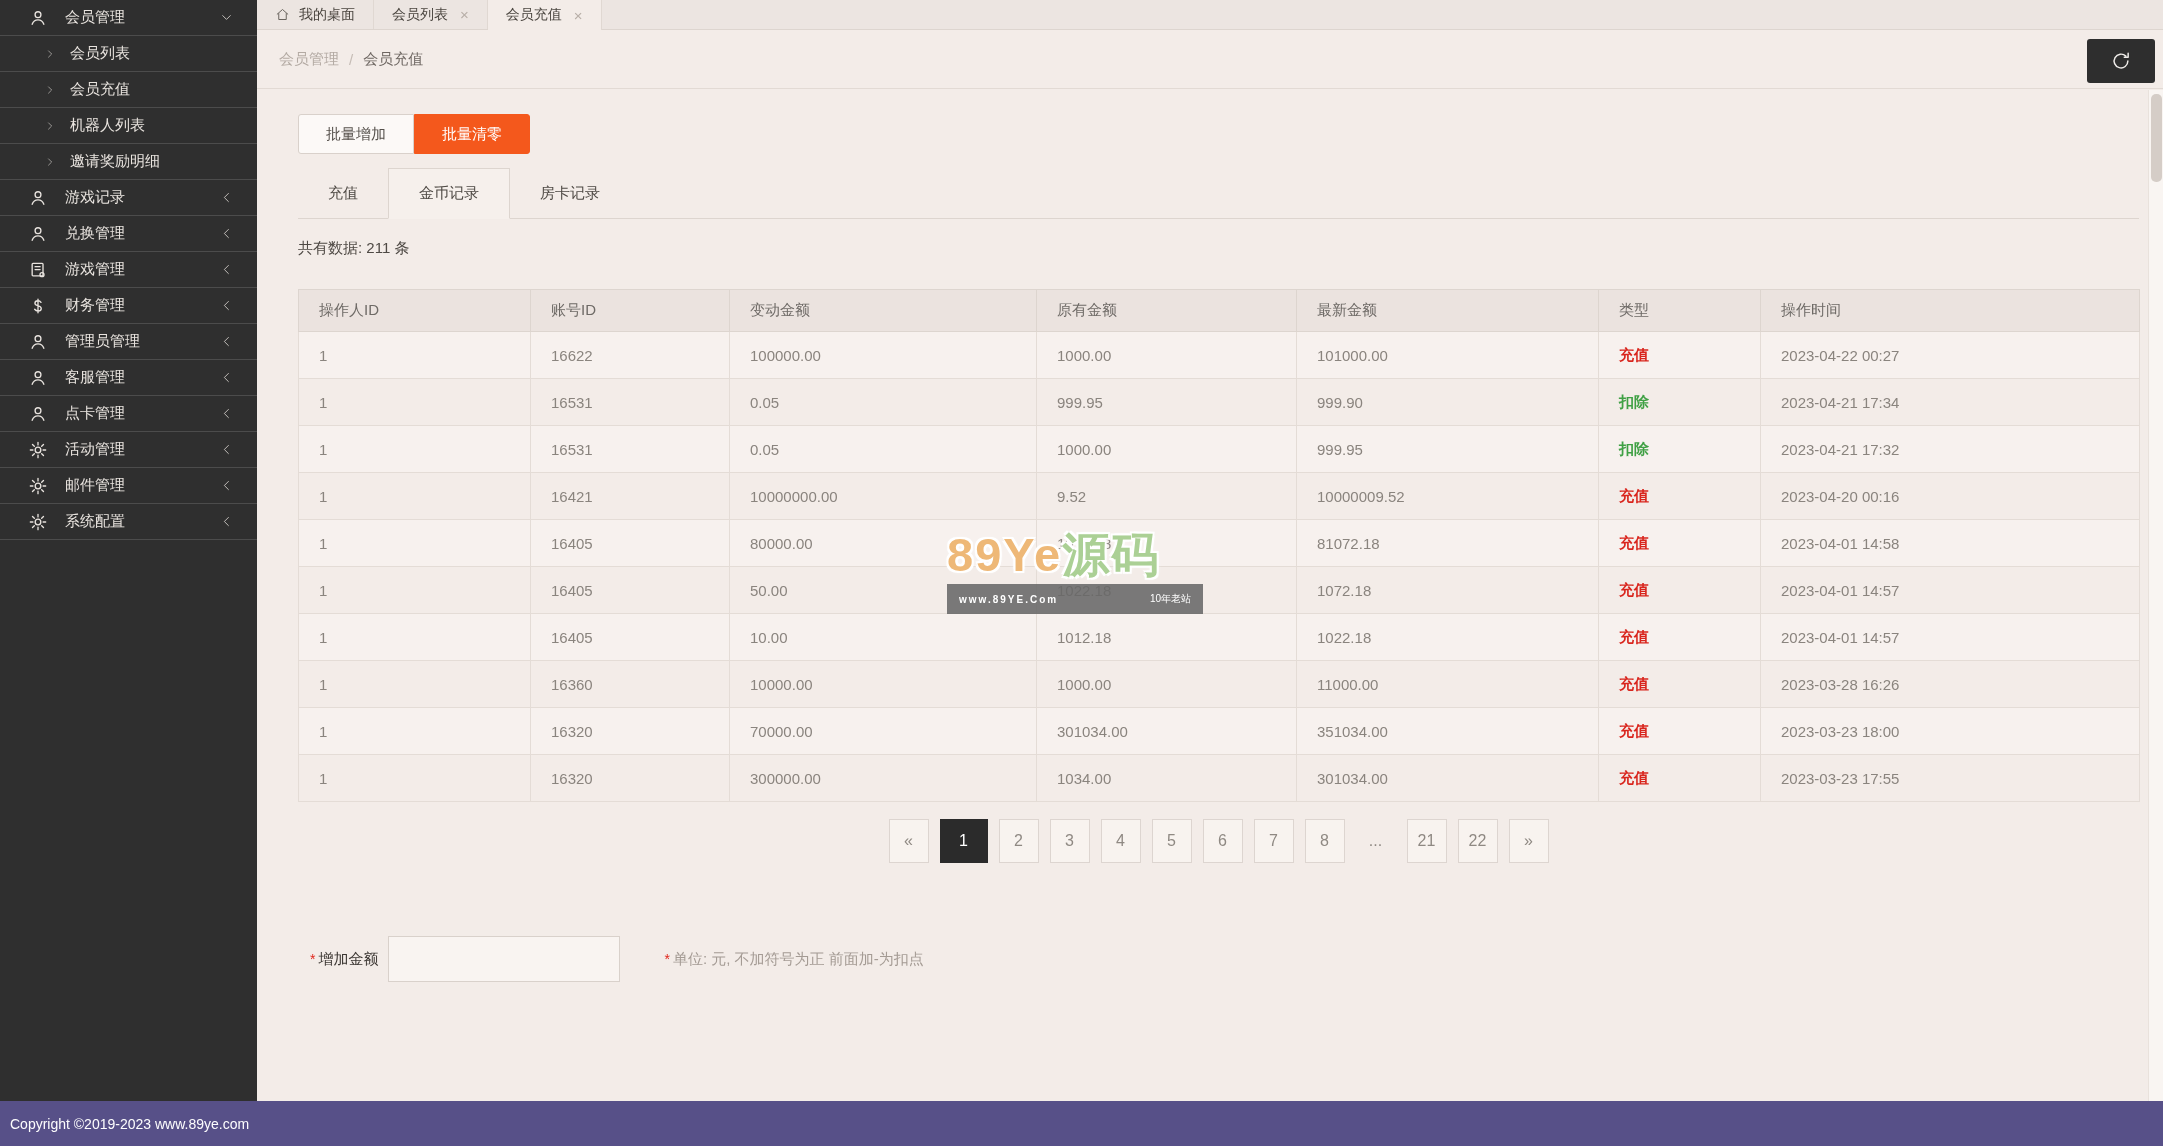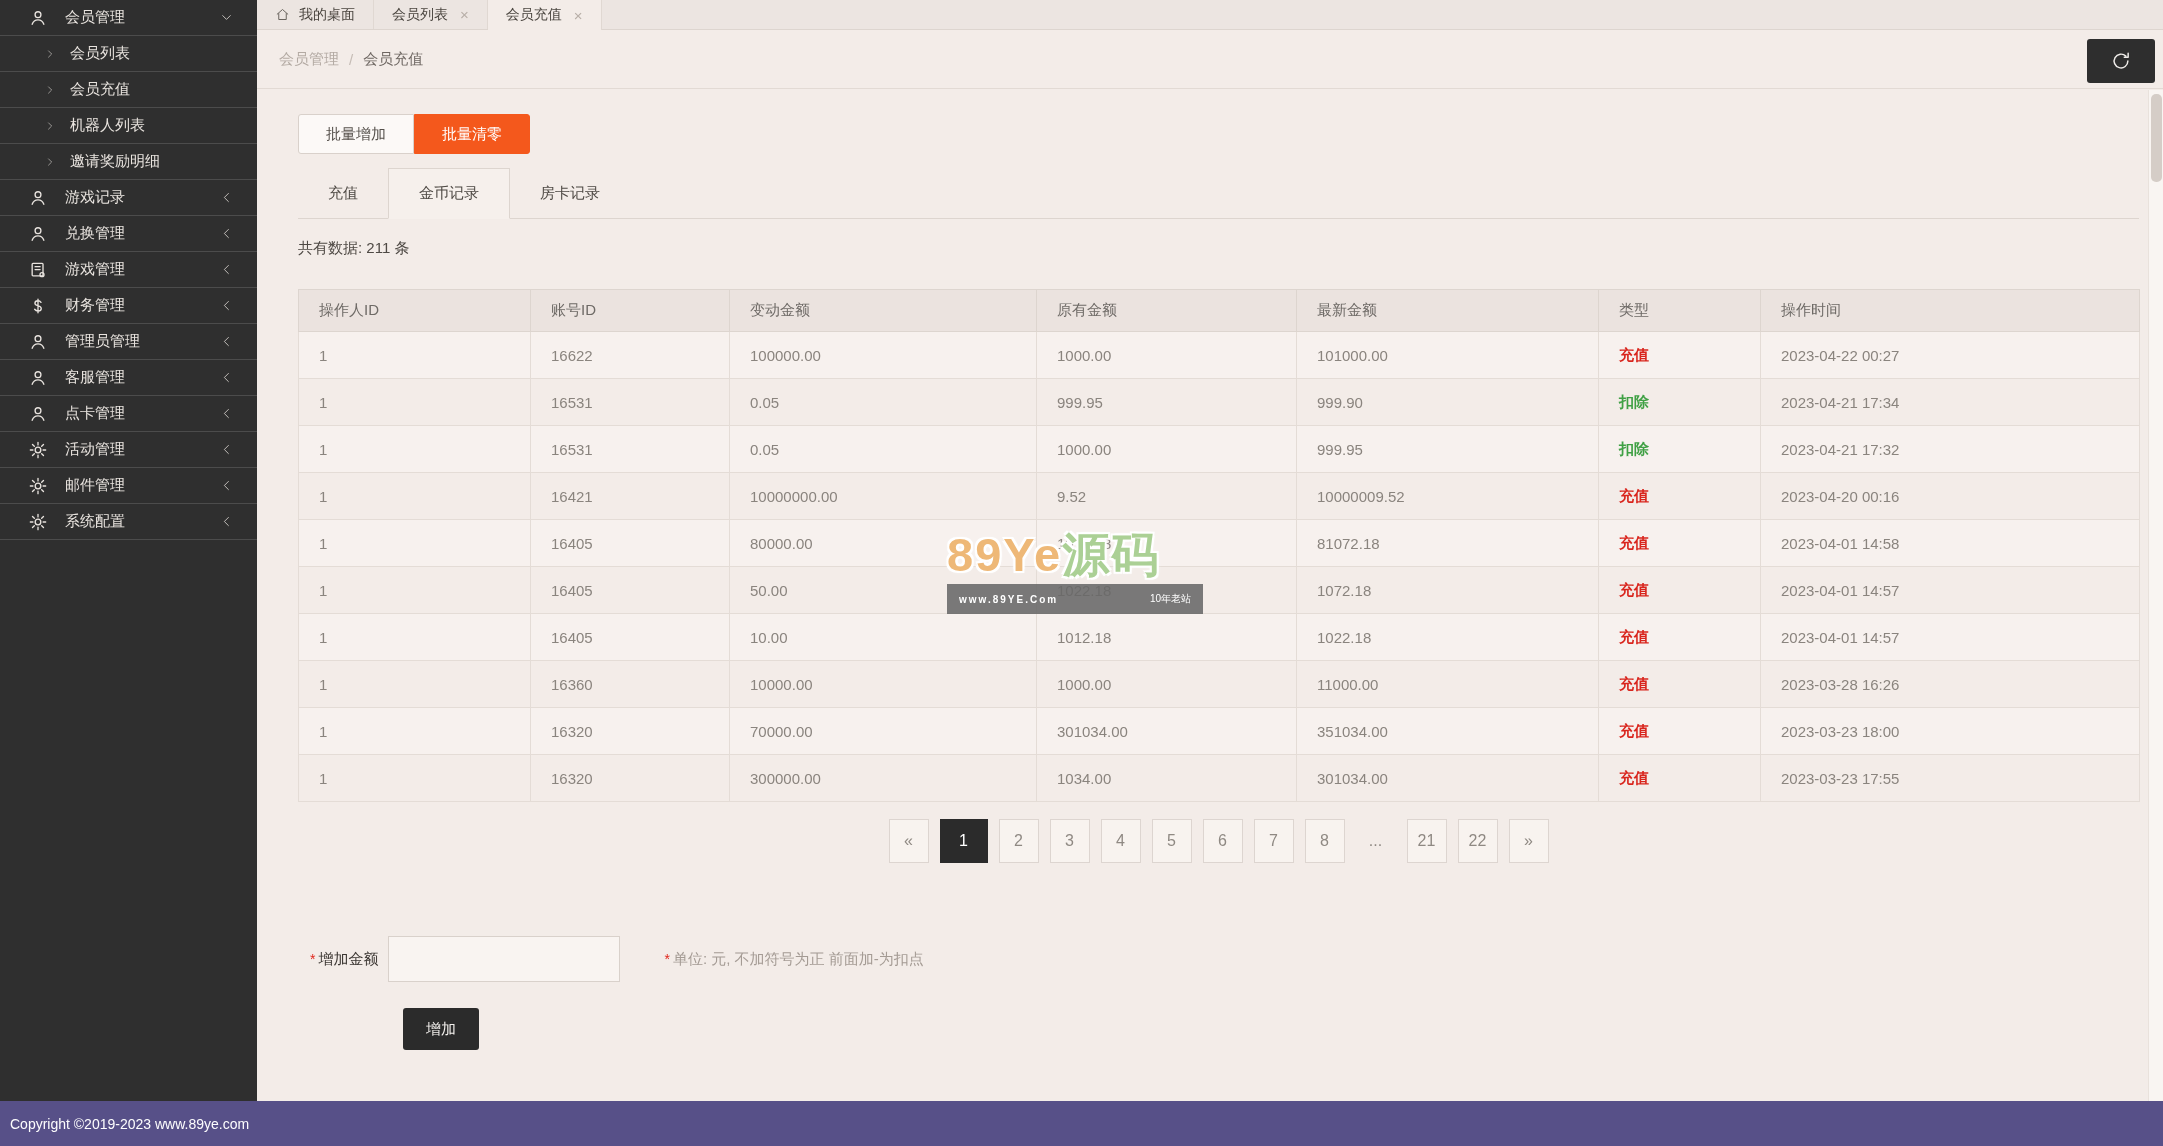--- a/index.html
+++ b/index.html
@@ -462,23 +462,20 @@
           <div class="page">»</div>
         </div>
     </div>
 
     <div class="form-row">
       <label class="form-label"><span class="req">*</span><span>增加金额</span></label>
       <input class="amount-input" type="text" value="" style="">
       <div class="hint"><span class="req">*</span><span>单位: 元, 不加符号为正 前面加-为扣点</span></div>
     </div>
 
-    <div class="form-actions">
-      <button class="btn-dark">增加</button>
-    </div>
 
     <div class="watermark">
       <div class="wm-big"><span class="wm-a">89Ye</span><span class="wm-b">源码</span></div>
       <div class="wm-bar">
         <span class="wm-url">www.89YE.Com</span>
         <span>10年老站</span>
       </div>
     </div>
 
     <div class="scroll-track">

